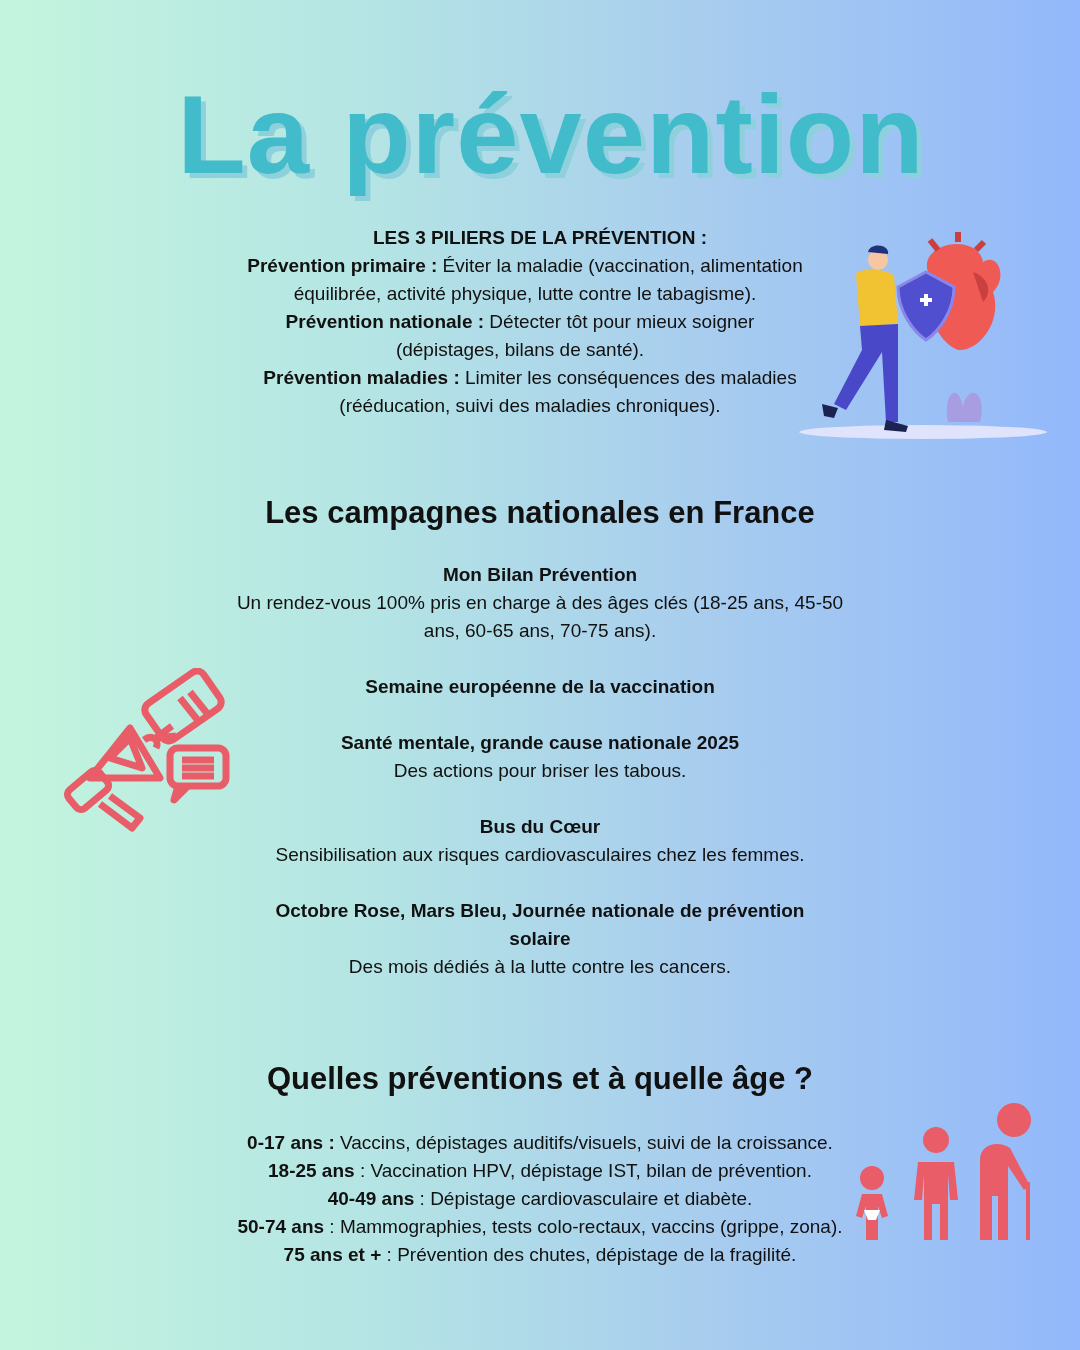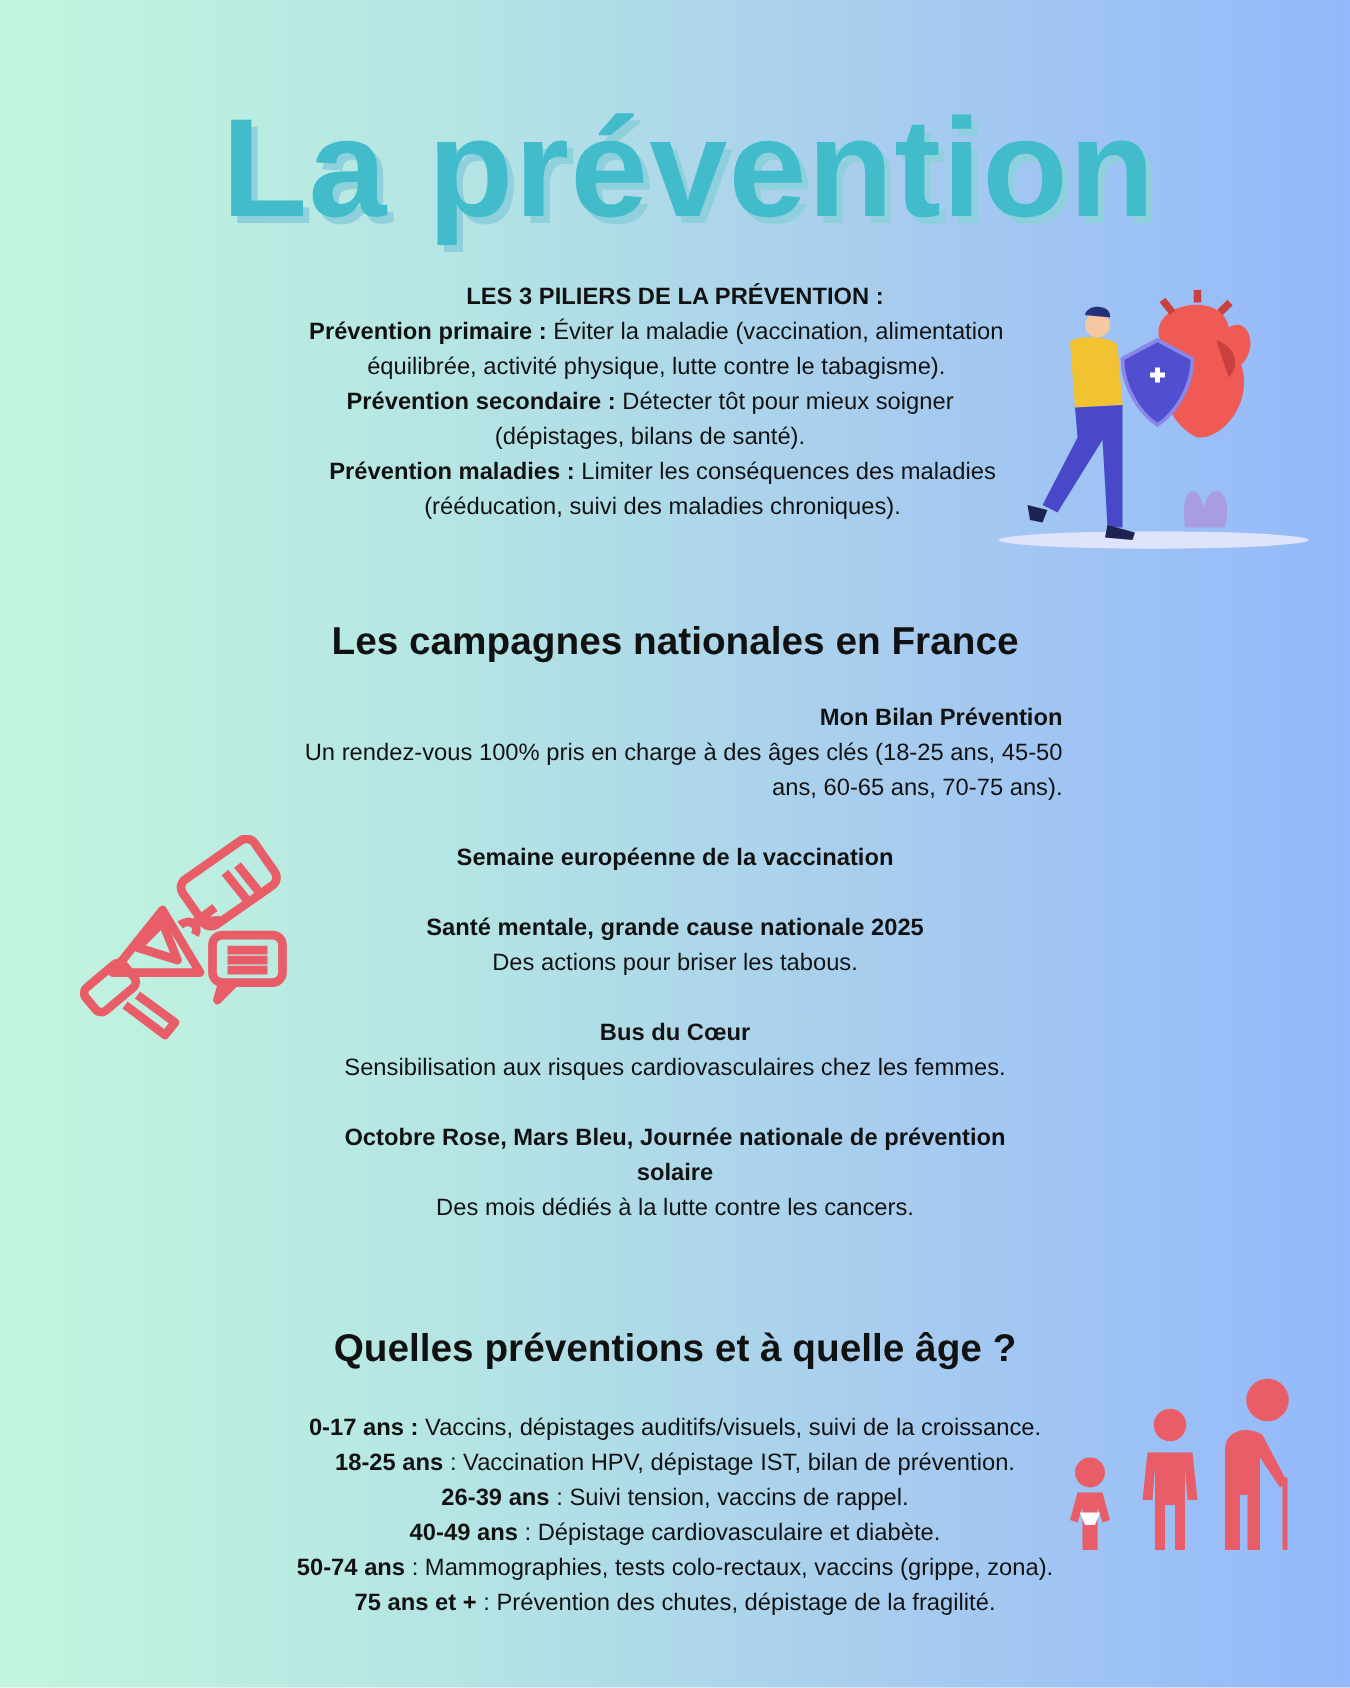--- a/index.html
+++ b/index.html
@@ -16,28 +16,28 @@
   .illus{position:absolute;}
 </style>
 </head>
 <body>
 
 <h1 class="title">La prévention</h1>
 
 <div class="block" style="top:224px;">
   <div class="b">LES 3 PILIERS DE LA PRÉVENTION :</div>
   <div style="padding:0 60px 0 30px;"><span class="b">Prévention primaire :</span><span> Éviter la maladie (vaccination, alimentation équilibrée, activité physique, lutte contre le tabagisme).</span></div>
-  <div style="padding:0 100px 0 60px;"><span class="b">Prévention secondaire :</span><span> Détecter tôt pour mieux soigner (dépistages, bilans de santé).</span></div>
+  <div style="padding:0 100px 0 60px;"><span class="b">Prévention nationale :</span><span> Détecter tôt pour mieux soigner (dépistages, bilans de santé).</span></div>
   <div style="padding:0 60px 0 40px;"><span class="b">Prévention maladies :</span><span> Limiter les conséquences des maladies (rééducation, suivi des maladies chroniques).</span></div>
 </div>
 
 <div class="block" style="top:497px;">
   <div class="h2">Les campagnes nationales en France</div>
   <div style="height:32px"></div>
-  <div style="padding:0 40px;text-align:right;">
+  <div style="padding:0 40px;">
       <div class="b">Mon Bilan Prévention</div>
       <div>Un rendez-vous 100% pris en charge à des âges clés (18-25 ans, 45-50 ans, 60-65 ans, 70-75 ans).</div>
     </div>
   <div class="gap"></div>
   <div>
       <div class="b">Semaine européenne de la vaccination</div>
     </div>
   <div class="gap"></div>
   <div>
       <div class="b">Santé mentale, grande cause nationale 2025</div>
@@ -53,21 +53,20 @@
       <div class="b">Octobre Rose, Mars Bleu, Journée nationale de prévention solaire</div>
       <div>Des mois dédiés à la lutte contre les cancers.</div>
     </div>
 </div>
 
 <div class="block" style="top:1063px;">
   <div class="h2">Quelles préventions et à quelle âge ?</div>
   <div style="height:34px"></div>
   <div><span class="b">0-17 ans :</span><span> Vaccins, dépistages auditifs/visuels, suivi de la croissance.</span></div>
   <div><span class="b">18-25 ans</span><span> : Vaccination HPV, dépistage IST, bilan de prévention.</span></div>
-  <div><span class="b">26-39 ans</span><span> : Suivi tension, vaccins de rappel.</span></div>
   <div><span class="b">40-49 ans</span><span> : Dépistage cardiovasculaire et diabète.</span></div>
   <div><span class="b">50-74 ans</span><span> : Mammographies, tests colo-rectaux, vaccins (grippe, zona).</span></div>
   <div><span class="b">75 ans et +</span><span> : Prévention des chutes, dépistage de la fragilité.</span></div>
 </div>
 
 <svg class="illus" style="left:798px;top:232px;" width="252" height="212" viewBox="0 0 252 212">
   <ellipse cx="125" cy="200" rx="124" ry="7" fill="#dfe3fb"></ellipse>
   <path d="M150 190 C145 160,160 150,165 175 C170 150,190 160,182 190 Z" fill="#a79de0"></path>
   <g>
     <path d="M130 40 C120 10,180 0,185 30 C200 20,210 45,195 60 C205 90,180 120,160 118 C140 110,125 80,130 40 Z" fill="#ef5a55"></path>

